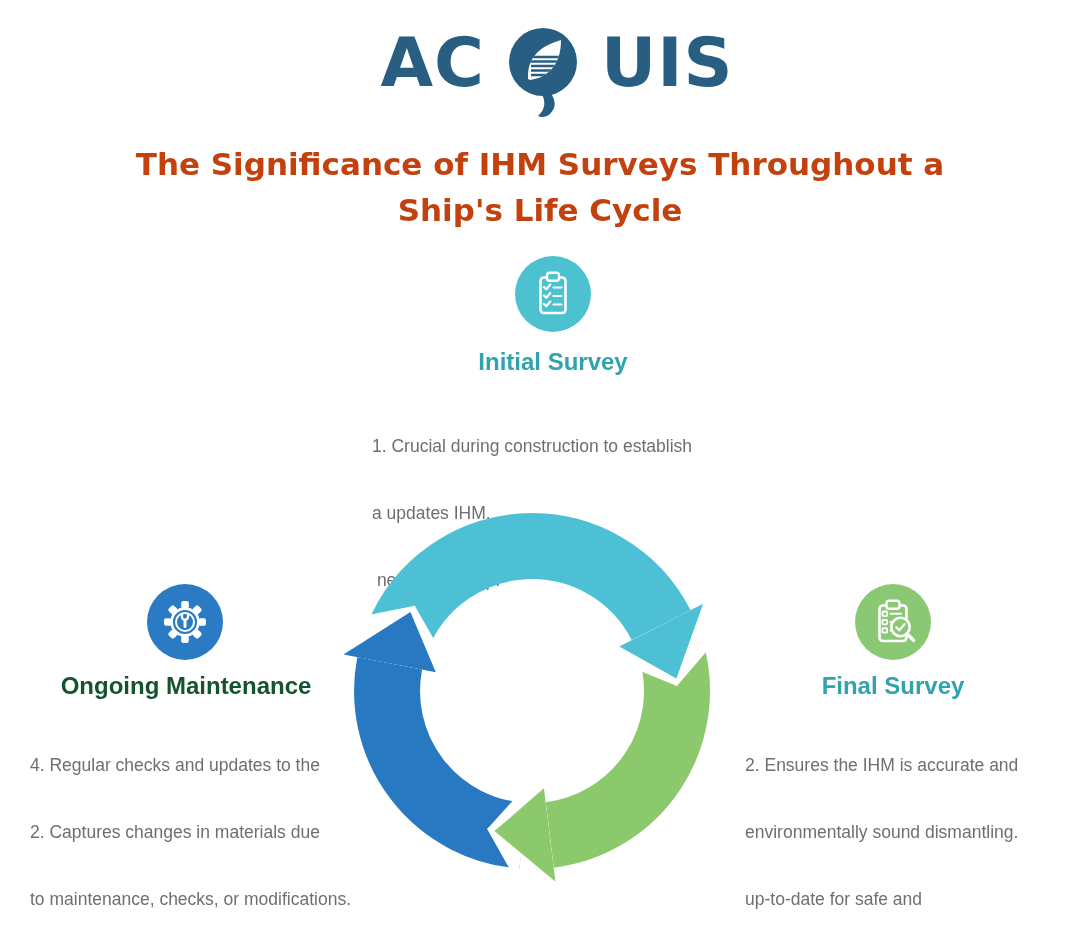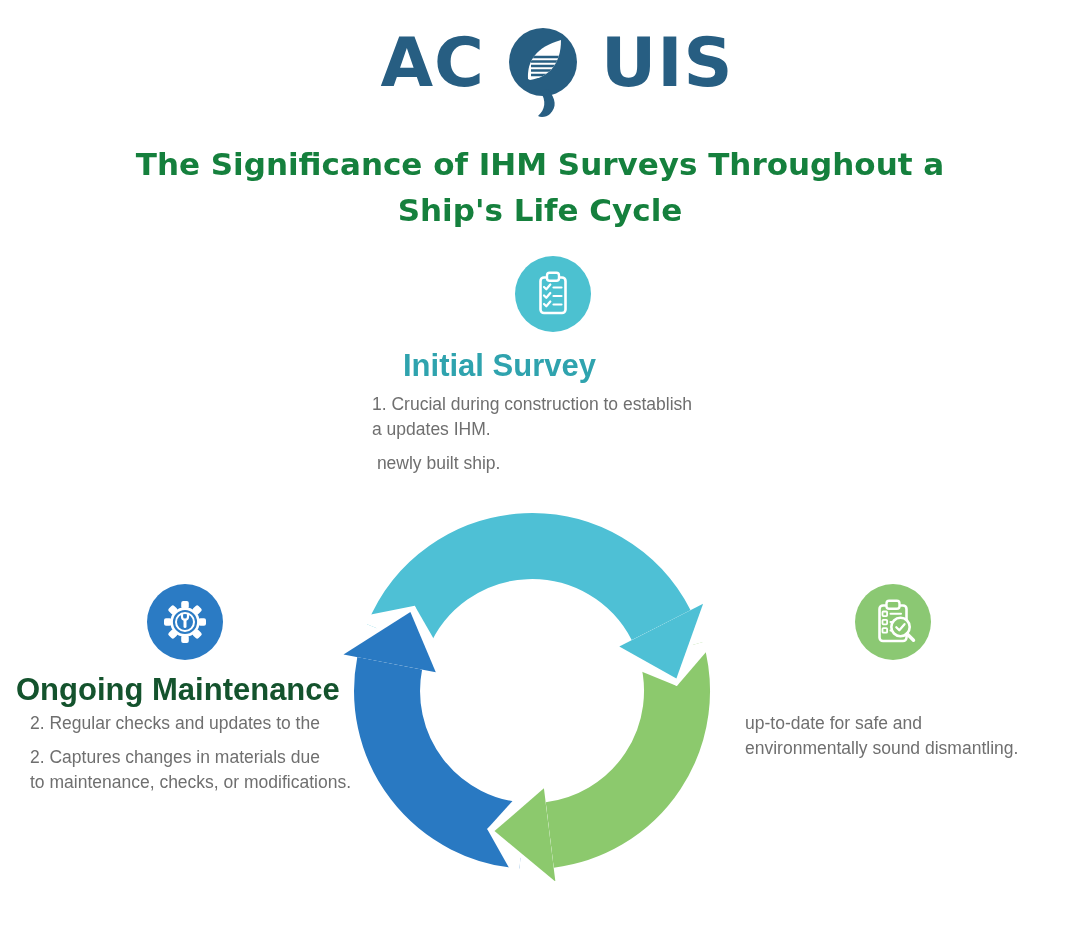--- a/index.html
+++ b/index.html
@@ -7,32 +7,32 @@
           font-family:"Liberation Sans",sans-serif;}
 
   
   .logo{position:absolute;top:26px;left:0;width:1080px;display:flex;justify-content:center;
         align-items:flex-start;gap:20px;padding-left:17px;}
   .logo-text{font-size:68px;font-weight:bold;letter-spacing:1px;color:#275e82;line-height:1;
              margin-top:3px;font-family:"DejaVu Sans","Liberation Sans",sans-serif;}
   .logo-q{width:76px;height:94px;display:block;}
 
   
-  .title{position:absolute;top:141px;left:0;width:1080px;text-align:center;color:#15803d;
+  .title{position:absolute;top:141px;left:0;width:1080px;text-align:center;color:#c2410c;
          font-size:31px;font-weight:bold;line-height:46px;
          font-family:"DejaVu Sans","Liberation Sans",sans-serif;}
 
   
   .icon-badge{position:absolute;width:76px;height:76px;}
-  .section-heading{position:absolute;font-size:31px;font-weight:bold;}
+  .section-heading{position:absolute;font-size:24px;font-weight:bold;text-align:center;}
   .heading-teal{color:#2fa3ae;}
   .heading-blue{color:#14532d;}
   .body-block{position:absolute;color:#6f6f6f;font-size:17.5px;line-height:25px;}
   .body-item{margin:0 0 9px 0;}
-  .body-line{white-space:pre-wrap;}
+  .body-line{white-space:pre-wrap;margin-top:42px;}
 
   .initial-heading{left:403px;top:348px;width:300px;}
   .initial-body{left:372px;top:392px;width:440px;}
   .ongoing-heading{left:16px;top:672px;width:340px;}
   .ongoing-body{left:30px;top:711px;width:390px;}
   .final-heading{left:743px;top:672px;width:300px;}
   .final-body{left:745px;top:711px;width:330px;}
 
   .initial-icon{left:515px;top:256px;}
   .ongoing-icon{left:147px;top:584px;}
@@ -112,21 +112,21 @@
     <circle cx="38" cy="38" r="13.4" stroke="#ffffff" stroke-width="2.6" fill="#2b7bc4"></circle>
     <circle cx="38" cy="38" r="9" stroke="#ffffff" stroke-width="2" fill="none"></circle>
     <g stroke="#ffffff" fill="none" stroke-linecap="round">
       <path d="M35,30 v2.8 a3,3 0 0 0 6,0 v-2.8" stroke-width="2.2"></path>
       <path d="M38,36 v6.5" stroke-width="3"></path>
     </g>
   </svg>
   <div class="section-heading heading-blue ongoing-heading">Ongoing Maintenance</div>
   <div class="body-block ongoing-body">
     <div class="body-item">
-      <div class="body-line">2. Regular checks and updates to the</div>
+      <div class="body-line">4. Regular checks and updates to the</div>
     </div>
     <div class="body-item">
       <div class="body-line">2. Captures changes in materials due</div>
       <div class="body-line">to maintenance, checks, or modifications.</div>
     </div>
   </div>
 
   <svg class="icon-badge final-icon" viewBox="0 0 76 76">
     <circle cx="38" cy="38" r="38" fill="#8bc873"></circle>
     <g stroke="#ffffff" fill="none" stroke-linecap="round" stroke-linejoin="round">
@@ -136,24 +136,26 @@
       <rect x="27.5" y="35.8" width="4.6" height="4.6" rx="0.8" stroke-width="1.8"></rect>
       <rect x="27.5" y="44.1" width="4.6" height="4.6" rx="0.8" stroke-width="1.8"></rect>
       <path d="M35.5,29.8 h10.5" stroke-width="2"></path>
       <path d="M35.5,38.1 h7" stroke-width="2"></path>
       <path d="M35.5,46.4 h4" stroke-width="2"></path>
     </g>
     <circle cx="45.5" cy="43" r="9.2" stroke="#ffffff" stroke-width="2.6" fill="#8bc873"></circle>
     <path d="M41.3,43.2 l3,3 5.2,-6" stroke="#ffffff" stroke-width="2.3" fill="none" stroke-linecap="round" stroke-linejoin="round"></path>
     <path d="M52,49.8 l6.5,6.5" stroke="#ffffff" stroke-width="3.4" stroke-linecap="round"></path>
   </svg>
+  <div class="section-heading heading-teal final-heading">Final Survey</div>
   <div class="body-block final-body">
     <div class="body-item">
+      <div class="body-line">2. Ensures the IHM is accurate and</div>
+      <div class="body-line">environmentally sound dismantling.</div>
       <div class="body-line">up-to-date for safe and</div>
-      <div class="body-line">environmentally sound dismantling.</div>
     </div>
   </div>
 
   <svg class="cycle" viewBox="0 0 380 380">
 
     <path d="M55.6,135.7 A145,145 0 0 1 319.2,124.2" fill="none" stroke-width="66" stroke="#4ec0d5"></path>
     <path d="M329.4,150.0 A145,145 0 0 1 207.7,333.9" fill="none" stroke-width="66" stroke="#8cc96d"></path>
     <path d="M179.9,334.6 A145,145 0 0 1 47.7,162.3" fill="none" stroke-width="66" stroke="#2979c2"></path>
 
     <polygon points="101.0,154.0 10.1,117.3 72.7,104.8" fill="#ffffff"></polygon>

